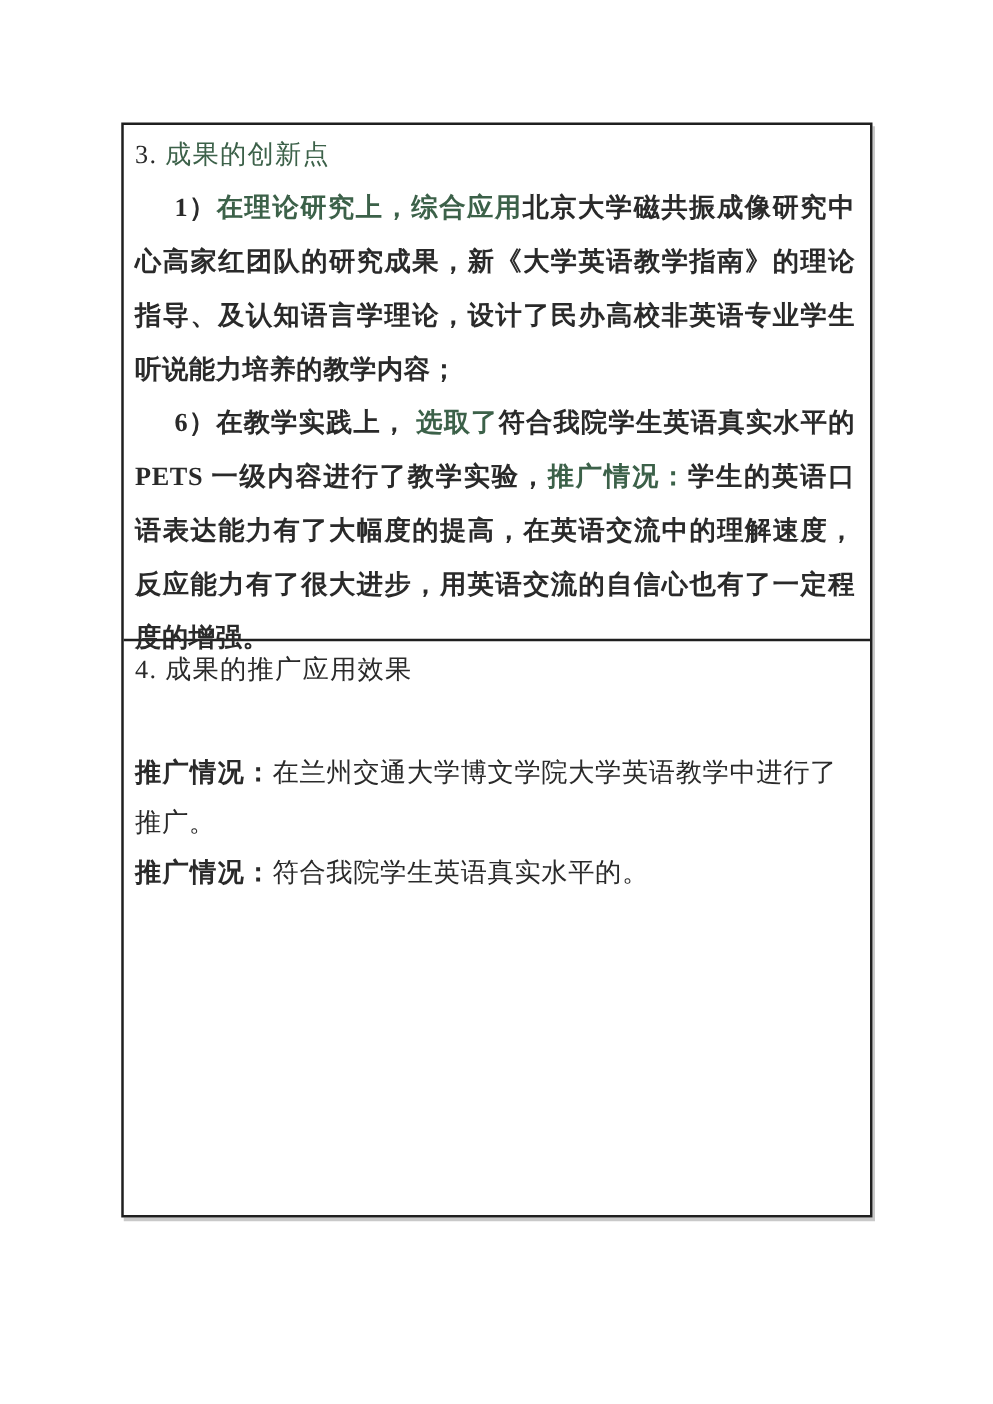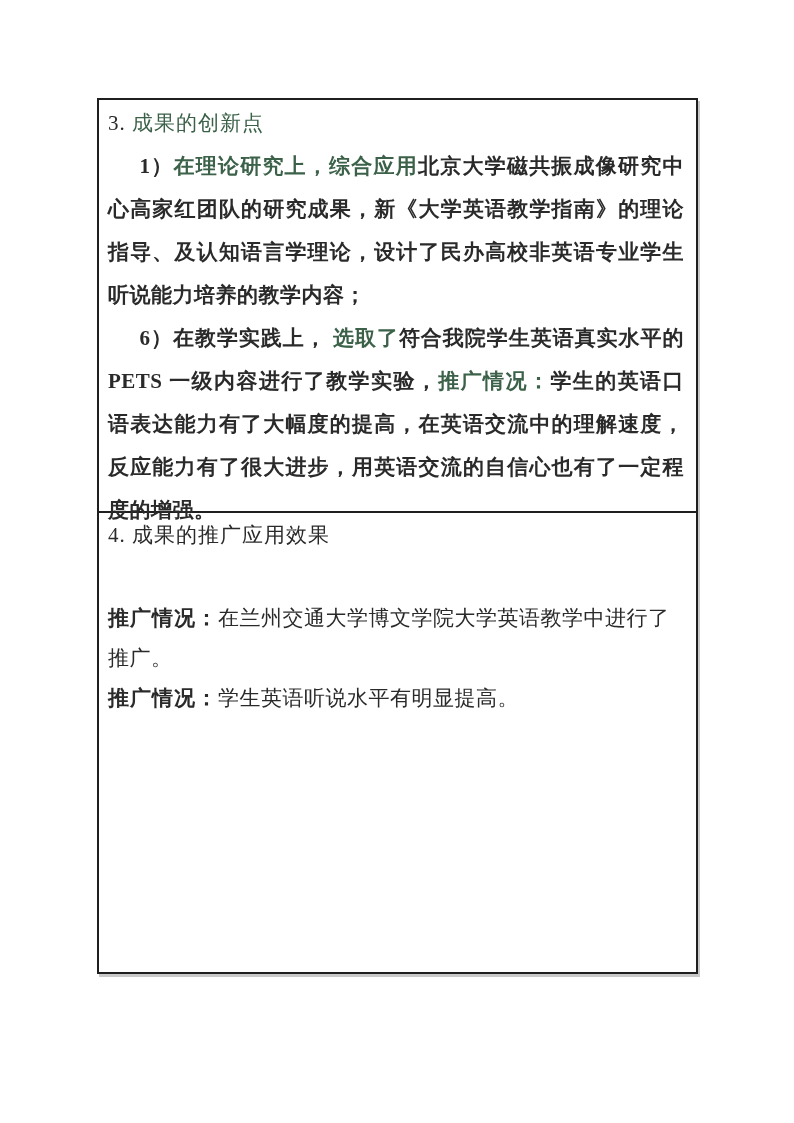--- a/index.html
+++ b/index.html
@@ -75,18 +75,18 @@
     <div class="cell cell-innovation">
       <h3 class="cell-title"><span>3. </span><span class="run-green">成果的创新点</span></h3>
       <p class="para"><span>1）</span><span class="run-green">在理论研究上，综合应用</span><span>北京大学磁共振成像研究中心高家红团队的研究成果，新《大学英语教学指南》的理论指导、及认知语言学理论，设计了民办高校非英语专业学生听说能力培养的教学内容；</span></p>
       <p class="para"><span>6）在教学实践上， </span><span class="run-green">选取了</span><span>符合我院学生英语真实水平的 PETS 一级内容进行了教学实验，</span><span class="run-green">推广情况：</span><span>学生的英语口语表达能力有了大幅度的提高，在英语交流中的理解速度，反应能力有了很大进步，用英语交流的自信心也有了一定程度的增强。</span></p>
     </div>
 
     <div class="cell cell-promotion">
       <h3 class="cell-title"><span>4. 成果的推广应用效果</span></h3>
       <div class="promo-block">
         <p class="promo-line"><span class="run-bold">推广情况：</span><span>在兰州交通大学博文学院大学英语教学中进行了推广。</span></p>
-        <p class="promo-line"><span class="run-bold">推广情况：</span><span>学生英语听说水平有明显提高。</span></p>
+        <p class="promo-line"><span class="run-bold">推广情况：</span><span>符合我院学生英语真实水平的。</span></p>
       </div>
     </div>
 
   </div>
 </div>
 
 </body></html>

